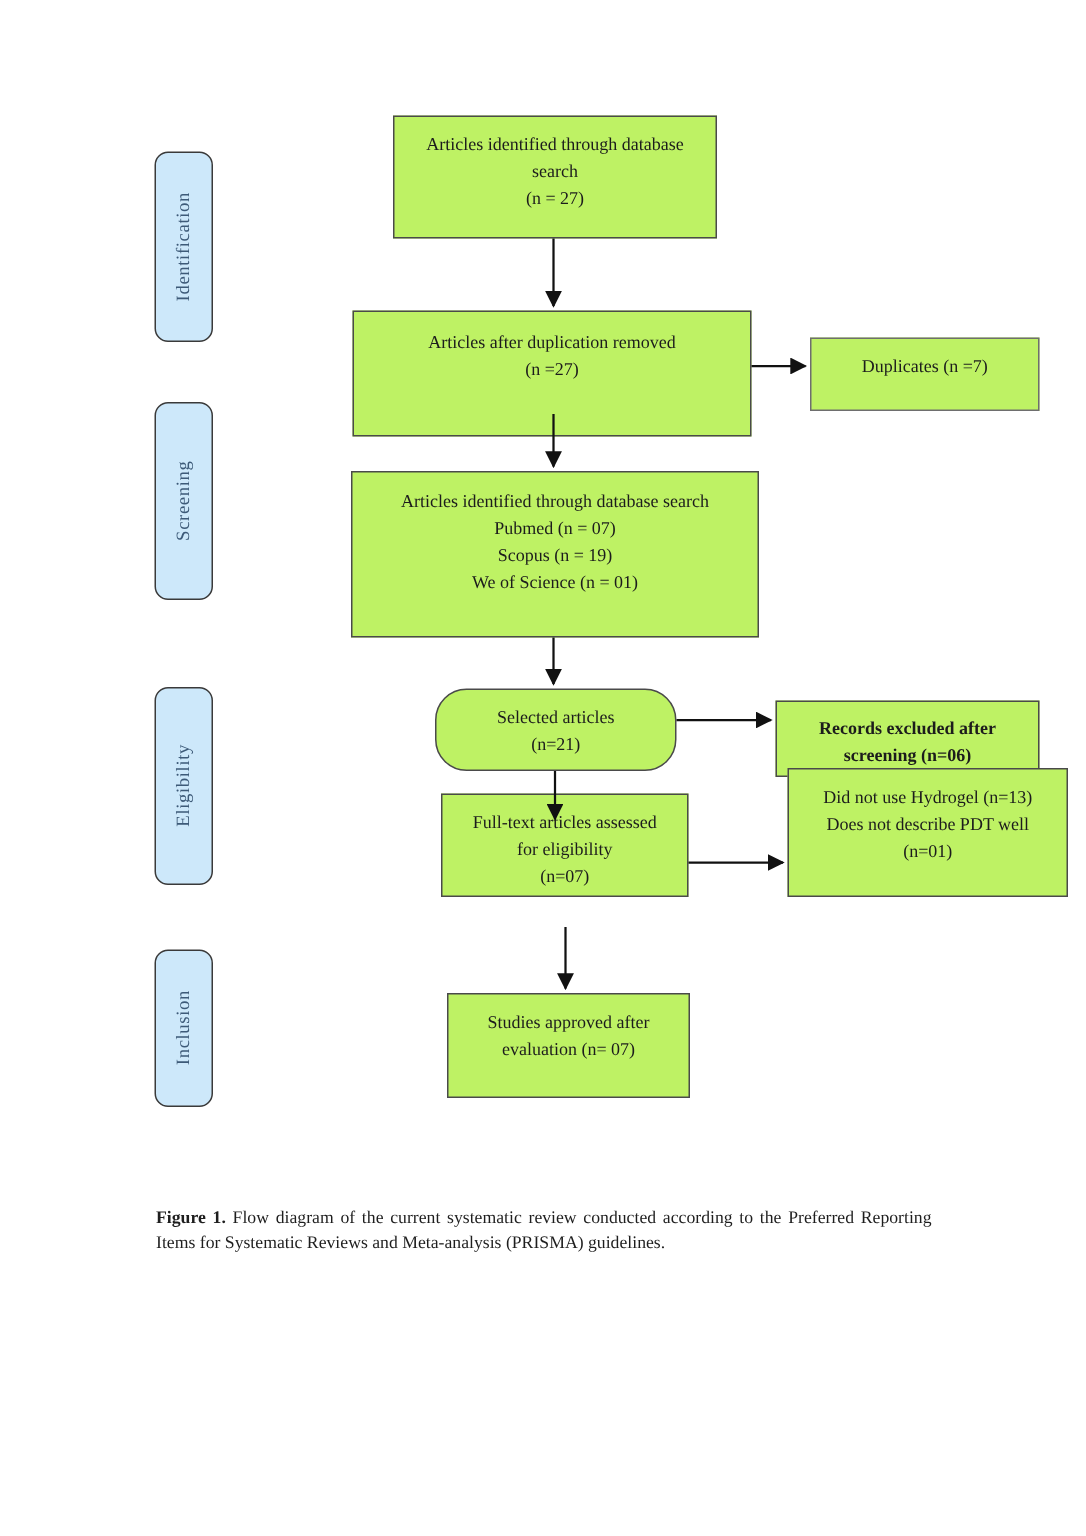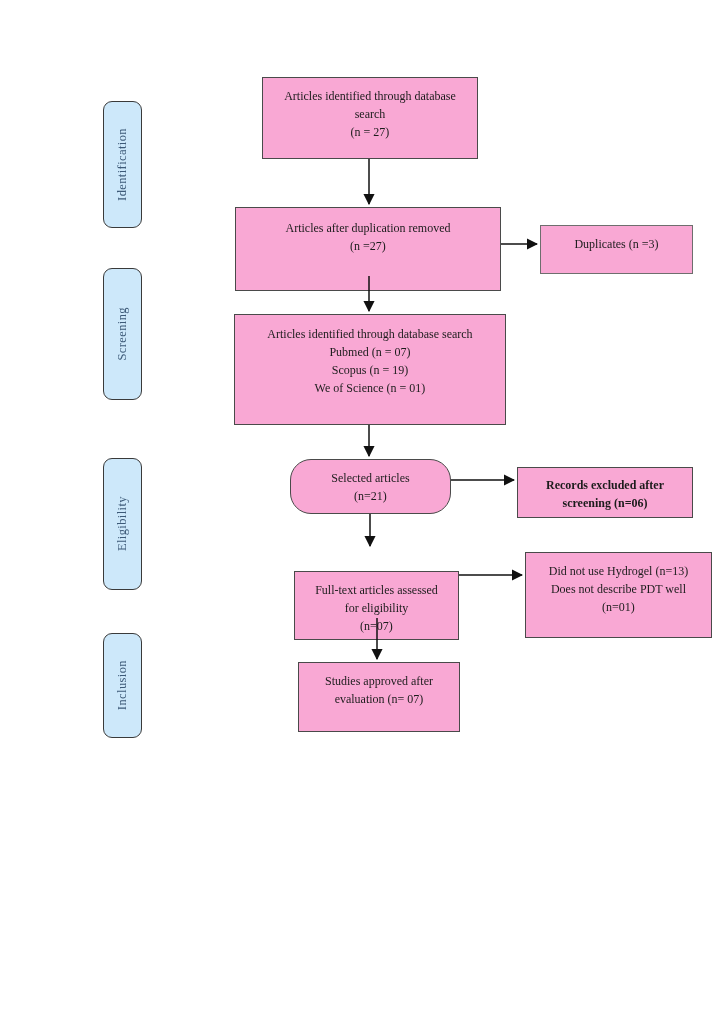--- a/index.html
+++ b/index.html
@@ -27,21 +27,21 @@
     transform: rotate(180deg);
     color: #3d5a78;
     font-size: 12.5px;
     letter-spacing: 0.4px;
     white-space: nowrap;
   }
   
   .fbox {
     position: absolute;
     border: 1.1px solid #4a4a4a;
-    background: #f9a8d4;
+    background: #bef264;
     display: flex;
     justify-content: center;
     align-items: flex-start;
     padding-top: 9px;
     box-sizing: border-box;
   }
   .fbox span {
     white-space: pre-line;
     text-align: center;
     font-size: 12px;
@@ -89,47 +89,47 @@
 search
 (n = 27)</span>
   </div>
 
   <div class="fbox" style="left:235px; top:207px; width:266px; height:84px; padding-top:11px;">
     <span>Articles after duplication removed
 (n =27)</span>
   </div>
 
   <div class="fbox" style="left:540px; top:225px; width:153px; height:49px; border-color:#6e6e6e;">
-    <span>Duplicates (n =3)</span>
+    <span>Duplicates (n =7)</span>
   </div>
 
   <div class="fbox" style="left:234px; top:314px; width:272px; height:111px; padding-top:10px;">
     <span>Articles identified through database search
 Pubmed (n = 07)
 Scopus (n = 19)
 We of Science (n = 01)</span>
   </div>
 
   <div class="fbox" style="left:290px; top:459px; width:161px; height:55px;border-radius:21px;">
     <span>Selected articles
 (n=21)</span>
   </div>
 
   <div class="fbox" style="left:517px; top:467px; width:176px; height:51px; padding-top:8px;font-weight:bold;">
     <span>Records excluded after
 screening (n=06)</span>
   </div>
 
-  <div class="fbox" style="left:294px; top:571px; width:165px; height:69px;">
+  <div class="fbox" style="left:294px; top:529px; width:165px; height:69px;">
     <span>Full-text articles assessed
 for eligibility
 (n=07)</span>
   </div>
 
-  <div class="fbox" style="left:525px; top:552px; width:187px; height:86px;">
+  <div class="fbox" style="left:525px; top:512px; width:187px; height:86px;">
     <span>Did not use Hydrogel (n=13)
 Does not describe PDT well
 (n=01)</span>
   </div>
 
   <div class="fbox" style="left:298px; top:662px; width:162px; height:70px; ">
     <span>Studies approved after
 evaluation (n= 07)</span>
   </div>
 
@@ -142,14 +142,15 @@
     <line x1="369" y1="159" x2="369" y2="204" stroke="#111111" stroke-width="1.5" marker-end="url(#ah)"></line>
     <line x1="501" y1="244" x2="537" y2="244" stroke="#111111" stroke-width="1.5" marker-end="url(#ah)"></line>
     <line x1="369" y1="276" x2="369" y2="311" stroke="#111111" stroke-width="1.5" marker-end="url(#ah)"></line>
     <line x1="369" y1="425" x2="369" y2="456" stroke="#111111" stroke-width="1.5" marker-end="url(#ah)"></line>
     <line x1="451" y1="480" x2="514" y2="480" stroke="#111111" stroke-width="1.5" marker-end="url(#ah)"></line>
     <line x1="370" y1="514" x2="370" y2="546" stroke="#111111" stroke-width="1.5" marker-end="url(#ah)"></line>
     <line x1="459" y1="575" x2="522" y2="575" stroke="#111111" stroke-width="1.5" marker-end="url(#ah)"></line>
     <line x1="377" y1="618" x2="377" y2="659" stroke="#111111" stroke-width="1.5" marker-end="url(#ah)"></line>
   </svg>
 
+  <p class="caption"><span class="cap-label">Figure 1.</span> <span>Flow diagram of the current systematic review conducted according to the Preferred Reporting Items for Systematic Reviews and Meta-analysis (PRISMA) guidelines.</span></p>
 
 </div>
 
 </body></html>

